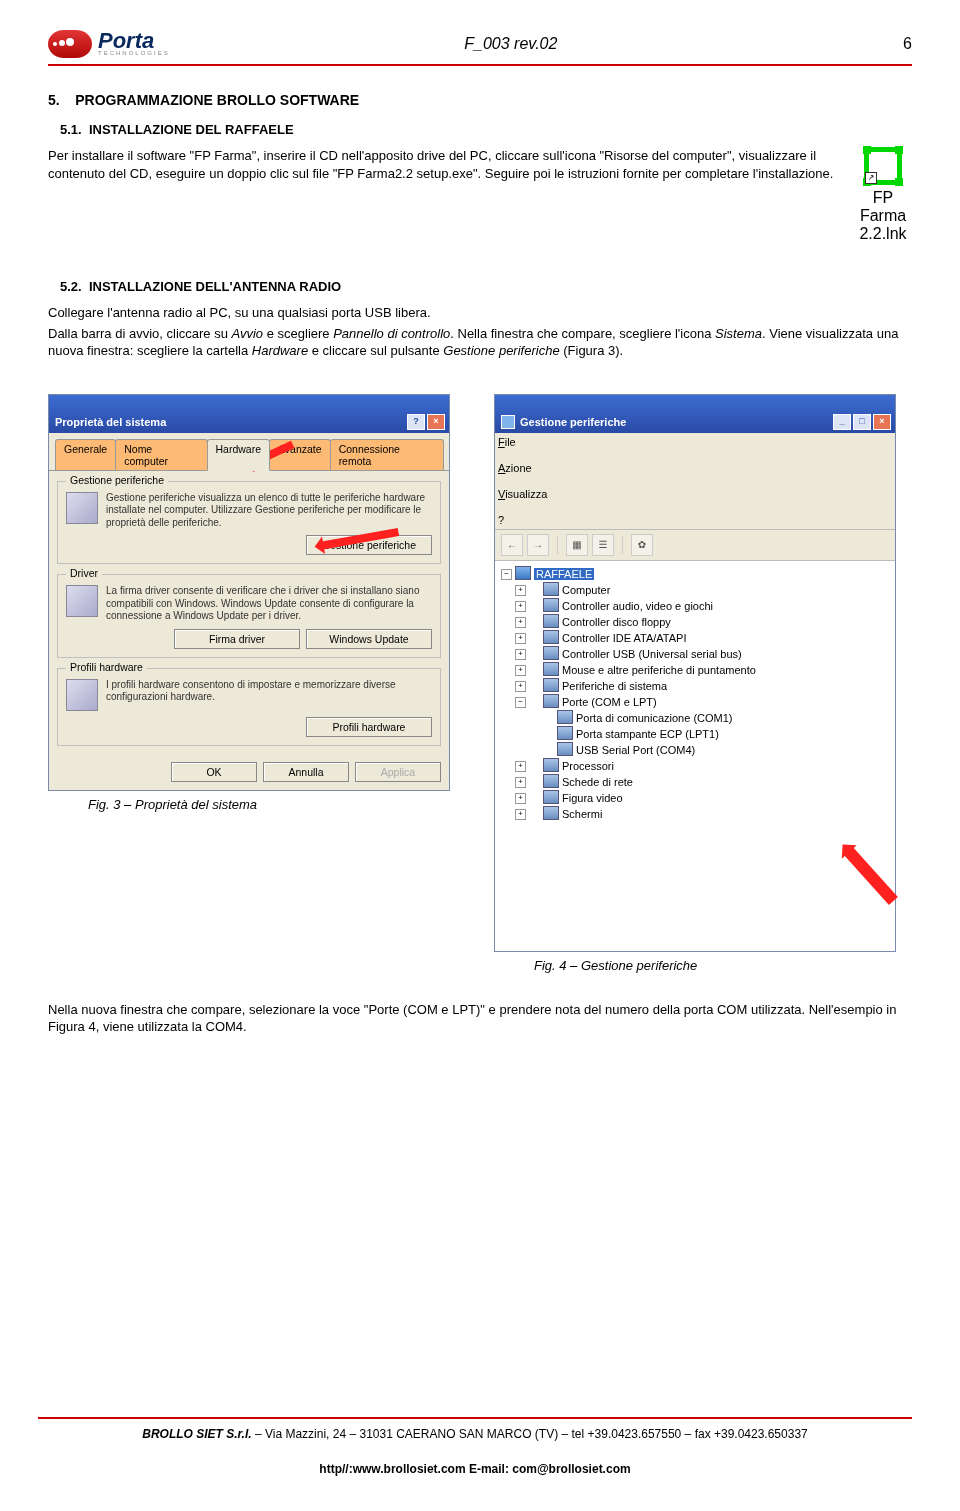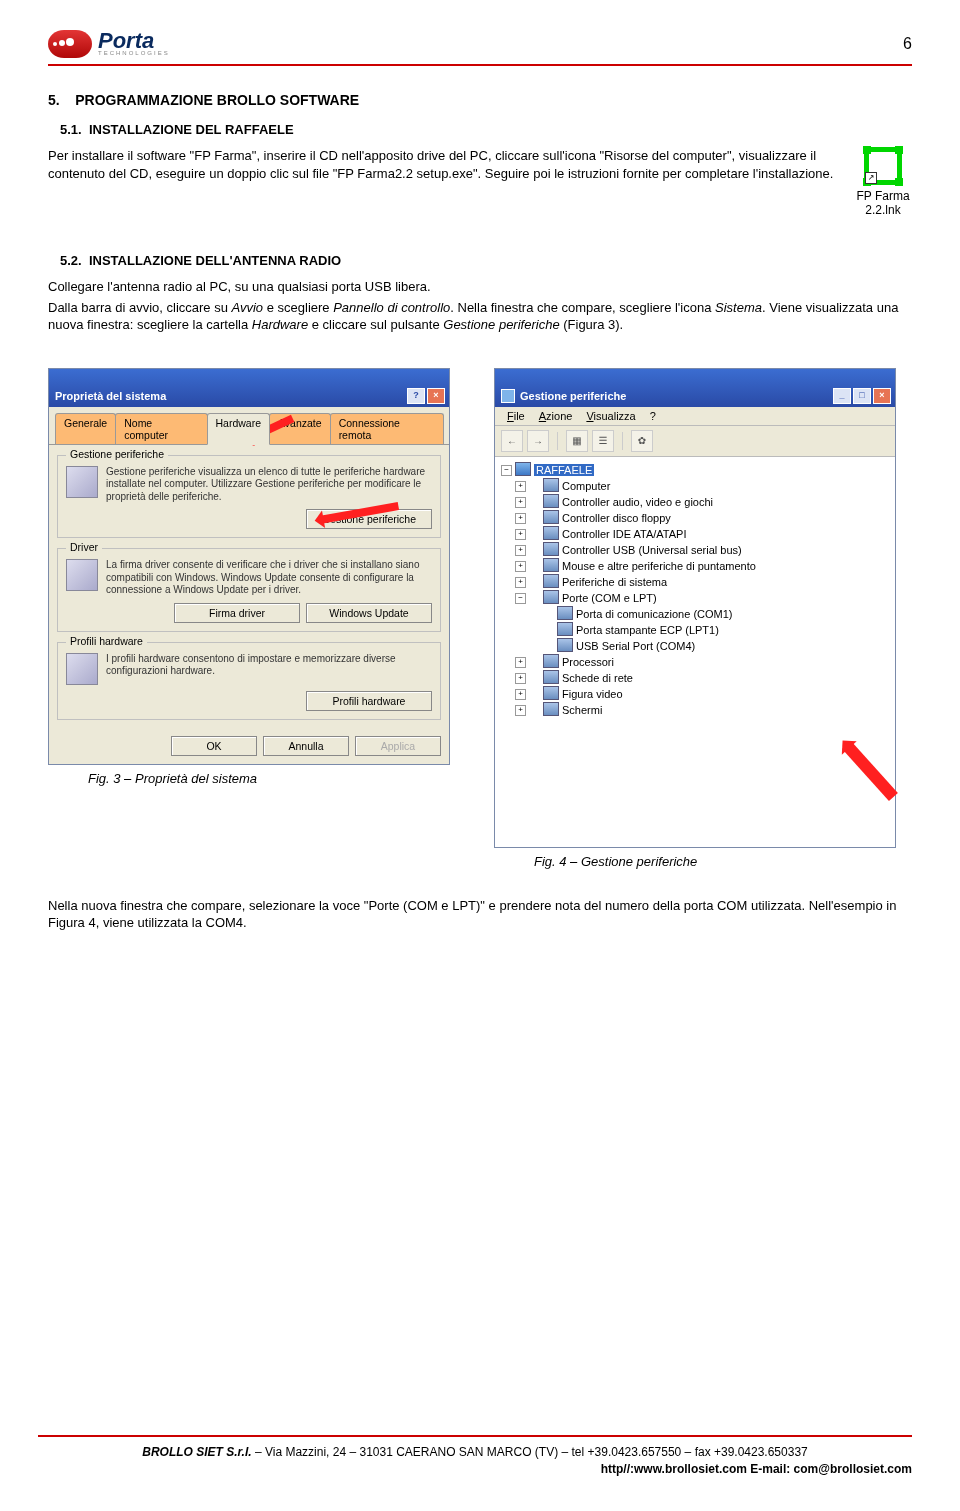--- a/index.html
+++ b/index.html
@@ -124,21 +124,21 @@
   .desk-icon-img .c-tr { top:-1px;right:-1px; }
   .desk-icon-img .c-bl { bottom:-1px;left:-1px; }
   .desk-icon-img .c-br { bottom:-1px;right:-1px; }
   .desk-icon-img .arrow {
     position:absolute;
     bottom:1px;left:1px;
     width:10px;height:10px;
     background:#fff;border:1px solid #333;
     font-size:8px;line-height:9px;text-align:center;
   }
-  .desk-icon-cap { font-size: 12px; }
+  .desk-icon-cap { font-size: 16px; }
   .screenshots {
     display: flex;
     gap: 28px;
     margin-top: 34px;
     align-items: flex-start;
   }
   .shot { flex: 1; }
   .win {
     border: 1px solid #7a8aaa;
     background: #ece9d8;
@@ -262,23 +262,24 @@
   .rarw2 {
     position: absolute;
     left: 270px; top: 140px;
     transform: rotate(-10deg);
   }
   .rarw2 .rarw-stem { width: 80px; }
   
   .menubar {
     display: flex;
     gap: 14px;
-    padding: 3px 12px;
+    padding: 3px 3px;
     border-bottom: 1px solid #bbb;
     font-size: 11px;
+    flex-direction: column;
   }
   .menubar span u { text-decoration: underline; }
   .toolbar {
     display: flex;
     gap: 4px;
     padding: 4px 6px;
     border-bottom: 1px solid #bbb;
     align-items: center;
   }
   .tool-btn {
@@ -350,39 +351,39 @@
   }
   .footer .red-line { margin-bottom: 8px; }
   .footer-line1 {
     font-size: 12px;
     font-weight: bold;
   }
   .footer-line1 .normal { font-weight: normal; }
   .footer-line2 {
     font-size: 12px;
     font-weight: bold;
-    margin-top: 3px;
-    text-align: right;
+    margin-top: 21px;
   }
   .win-rel { position: relative; }
 </style>
 </head>
 <body>
 
 <div class="page">
   <div class="header-row">
     <div class="logo">
       <div class="logo-bubble">
           <div class="b3"></div>
         </div>
       <div>
         <div class="logo-text">Porta</div>
         <div class="logo-sub">TECHNOLOGIES</div>
       </div>
     </div>
+    <div class="doc-title">F_003 rev.02</div>
     <div class="page-num">6</div>
   </div>
   <div class="red-line"></div>
 
   <div class="content">
     <div class="section-h">
       <span>5.</span>&nbsp;&nbsp;&nbsp;&nbsp;<span>PROGRAMMAZIONE BROLLO SOFTWARE</span>
     </div>
 
     <div class="sub-h">

